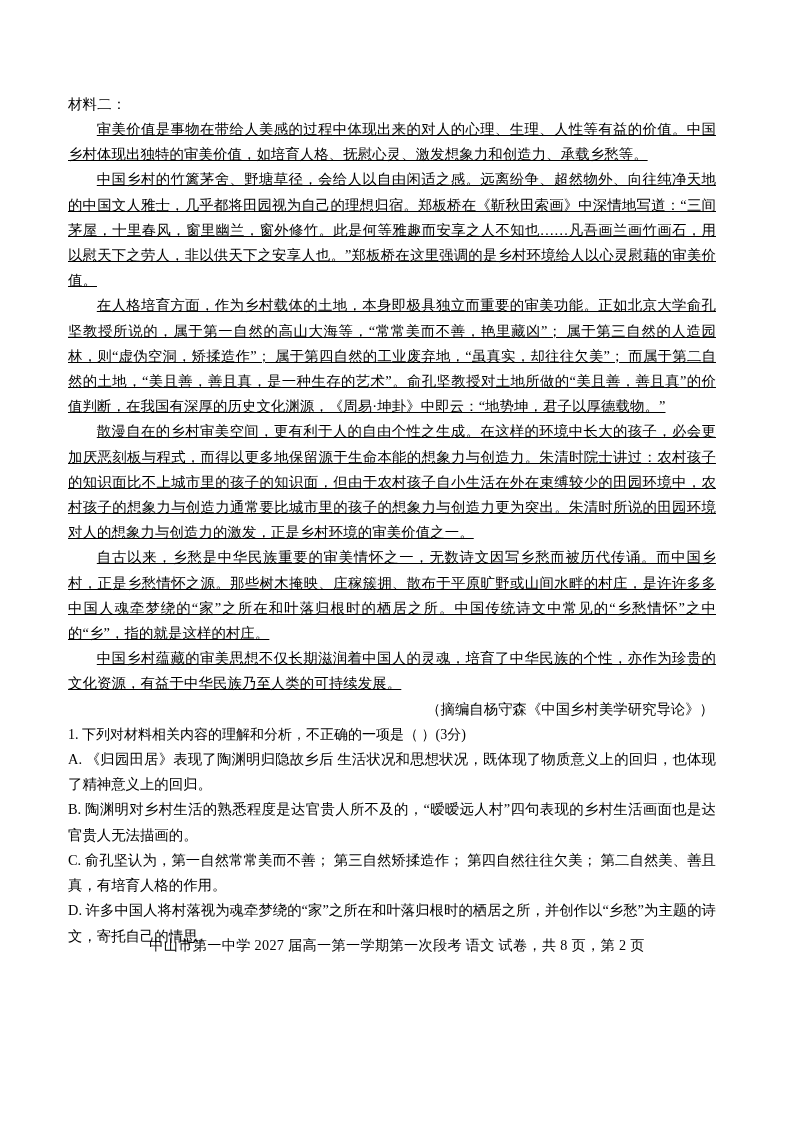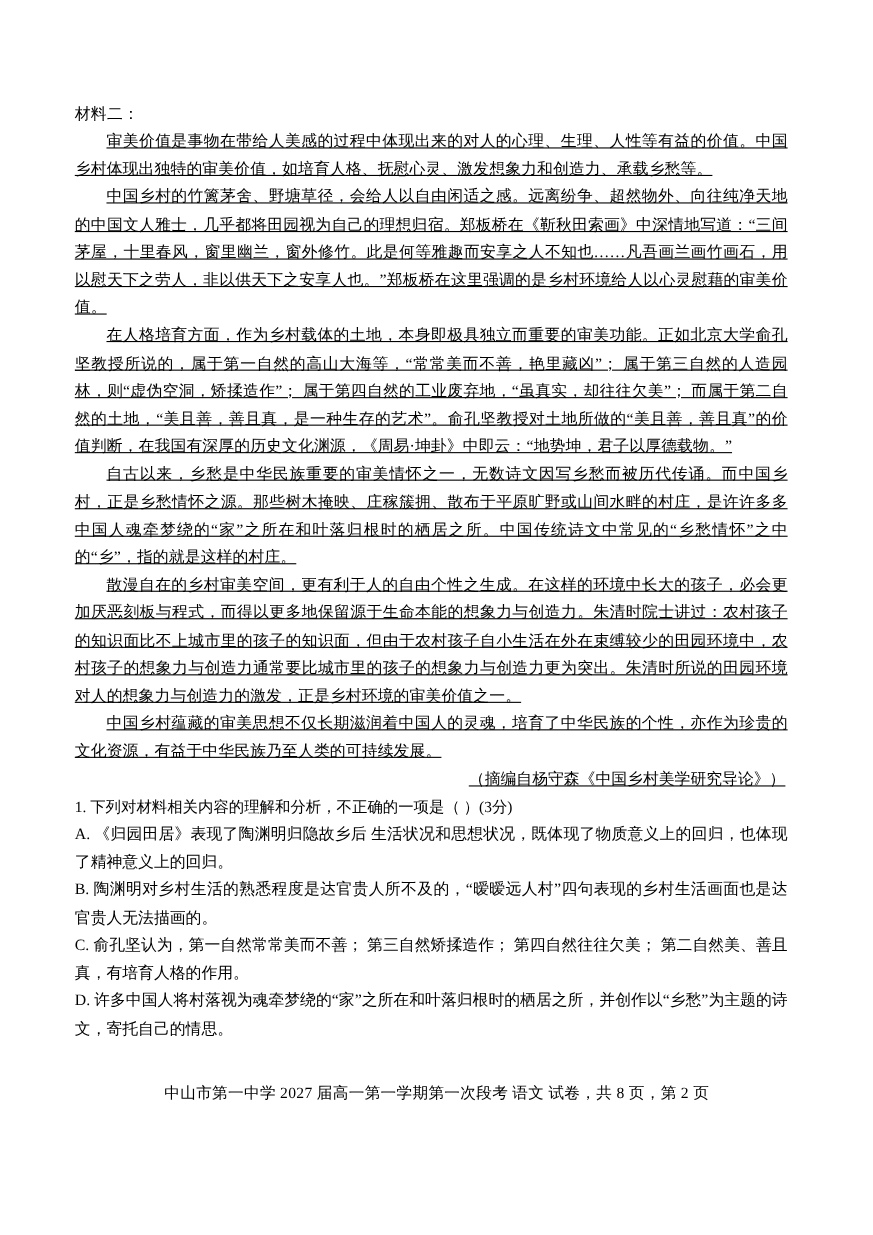--- a/index.html
+++ b/index.html
@@ -39,21 +39,20 @@
     text-justify: inter-ideograph;
     letter-spacing: 0.1px;
     text-decoration: underline;
   }
   .source-line {
     margin: 0;
     font-size: 14.4px;
     line-height: 25.2px;
     text-align: right;
     padding-right: 2px;
-    text-decoration: underline;
   }
   .question-stem {
     margin: 0;
     font-size: 14px;
     line-height: 25.2px;
     text-align: left;
   }
   .option {
     margin: 0;
     font-size: 14.4px;
@@ -68,37 +67,36 @@
     position: absolute;
     left: 0;
     top: 936px;
     width: 794px;
     text-align: center;
     font-size: 14.2px;
     letter-spacing: 0.3px;
   }
   .footer-inner {
     display: inline-block;
-    margin-top: 48px;
   }
 </style>
 </head>
 <body>
 
 <div class="page">
 
   <div class="content">
 
     <div class="label-line">材料二：</div>
 
     <p class="para">审美价值是事物在带给人美感的过程中体现出来的对人的心理、生理、人性等有益的价值。中国乡村体现出独特的审美价值，如培育人格、抚慰心灵、激发想象力和创造力、承载乡愁等。</p>
     <p class="para">中国乡村的竹篱茅舍、野塘草径，会给人以自由闲适之感。远离纷争、超然物外、向往纯净天地的中国文人雅士，几乎都将田园视为自己的理想归宿。郑板桥在《靳秋田索画》中深情地写道：“三间茅屋，十里春风，窗里幽兰，窗外修竹。此是何等雅趣而安享之人不知也……凡吾画兰画竹画石，用以慰天下之劳人，非以供天下之安享人也。”郑板桥在这里强调的是乡村环境给人以心灵慰藉的审美价值。</p>
     <p class="para">在人格培育方面，作为乡村载体的土地，本身即极具独立而重要的审美功能。正如北京大学俞孔坚教授所说的，属于第一自然的高山大海等，“常常美而不善，艳里藏凶”；  属于第三自然的人造园林，则“虚伪空洞，矫揉造作”；  属于第四自然的工业废弃地，“虽真实，却往往欠美”；  而属于第二自然的土地，“美且善，善且真，是一种生存的艺术”。俞孔坚教授对土地所做的“美且善，善且真”的价值判断，在我国有深厚的历史文化渊源，《周易·坤卦》中即云：“地势坤，君子以厚德载物。”</p>
+    <p class="para">散漫自在的乡村审美空间，更有利于人的自由个性之生成。在这样的环境中长大的孩子，必会更加厌恶刻板与程式，而得以更多地保留源于生命本能的想象力与创造力。朱清时院士讲过：农村孩子的知识面比不上城市里的孩子的知识面，但由于农村孩子自小生活在外在束缚较少的田园环境中，农村孩子的想象力与创造力通常要比城市里的孩子的想象力与创造力更为突出。朱清时所说的田园环境对人的想象力与创造力的激发，正是乡村环境的审美价值之一。</p>
     <p class="para">自古以来，乡愁是中华民族重要的审美情怀之一，无数诗文因写乡愁而被历代传诵。而中国乡村，正是乡愁情怀之源。那些树木掩映、庄稼簇拥、散布于平原旷野或山间水畔的村庄，是许许多多中国人魂牵梦绕的“家”之所在和叶落归根时的栖居之所。中国传统诗文中常见的“乡愁情怀”之中的“乡”，指的就是这样的村庄。</p>
-    <p class="para">散漫自在的乡村审美空间，更有利于人的自由个性之生成。在这样的环境中长大的孩子，必会更加厌恶刻板与程式，而得以更多地保留源于生命本能的想象力与创造力。朱清时院士讲过：农村孩子的知识面比不上城市里的孩子的知识面，但由于农村孩子自小生活在外在束缚较少的田园环境中，农村孩子的想象力与创造力通常要比城市里的孩子的想象力与创造力更为突出。朱清时所说的田园环境对人的想象力与创造力的激发，正是乡村环境的审美价值之一。</p>
     <p class="para">中国乡村蕴藏的审美思想不仅长期滋润着中国人的灵魂，培育了中华民族的个性，亦作为珍贵的文化资源，有益于中华民族乃至人类的可持续发展。</p>
 
     <p class="source-line">（摘编自杨守森《中国乡村美学研究导论》）</p>
 
     <p class="question-stem">1. 下列对材料相关内容的理解和分析，不正确的一项是（  ）(3分)</p>
 
     <p class="option opt-a-indent">A.  《归园田居》表现了陶渊明归隐故乡后 生活状况和思想状况，既体现了物质意义上的回归，也体现了精神意义上的回归。</p>
     <p class="option">B.  陶渊明对乡村生活的熟悉程度是达官贵人所不及的，“暧暧远人村”四句表现的乡村生活画面也是达官贵人无法描画的。</p>
     <p class="option">C.  俞孔坚认为，第一自然常常美而不善；  第三自然矫揉造作；  第四自然往往欠美；  第二自然美、善且真，有培育人格的作用。</p>
     <p class="option">D.   许多中国人将村落视为魂牵梦绕的“家”之所在和叶落归根时的栖居之所，并创作以“乡愁”为主题的诗文，寄托自己的情思。</p>

